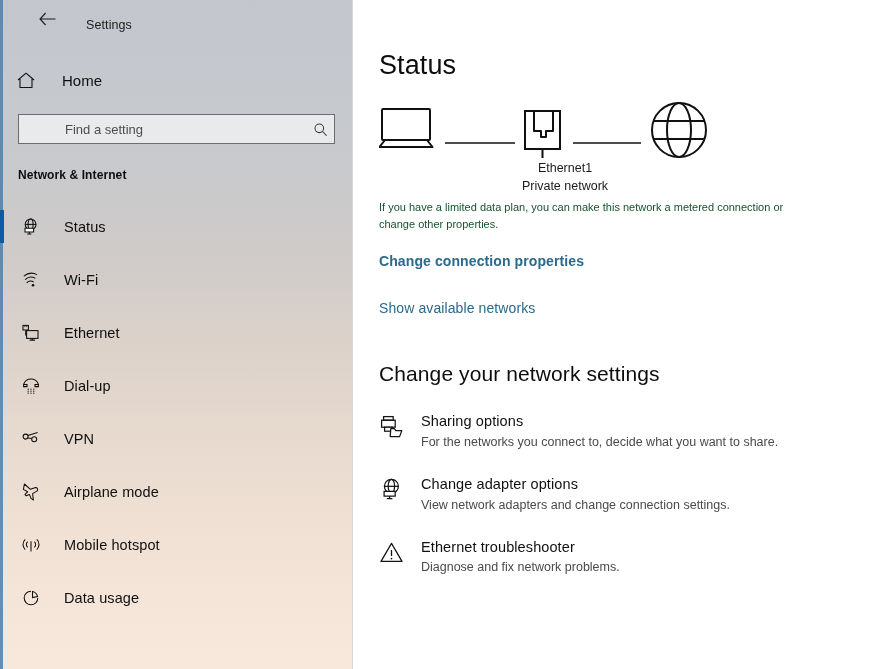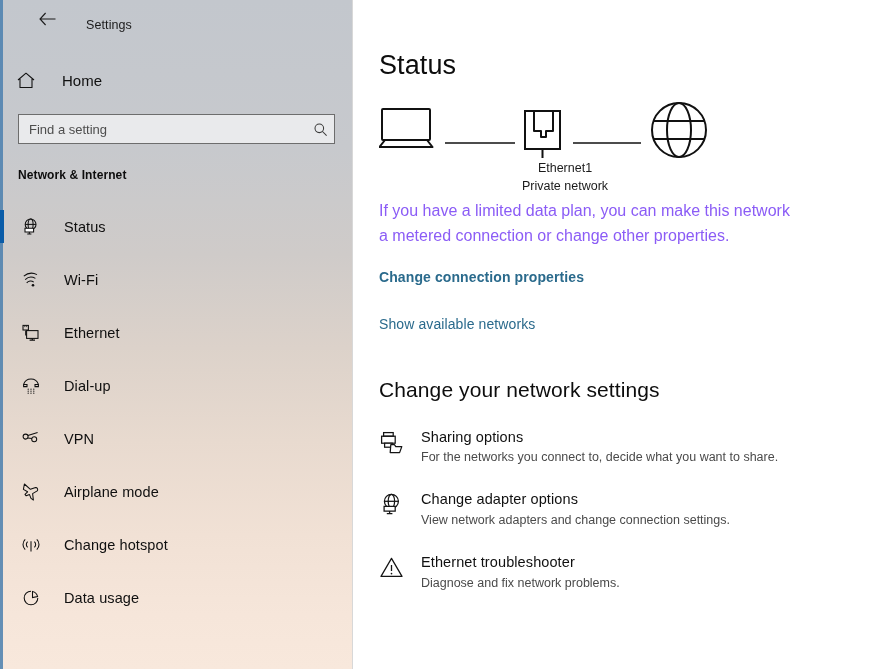--- a/index.html
+++ b/index.html
@@ -84,20 +84,21 @@
   }
 
   .search-wrap {
     margin: 14px 17px 0 18px;
     height: 30px;
     background: #e9eaec;
     border: 1px solid #6d6d6d;
     display: flex;
     align-items: center;
     position: relative;
+    padding-left: 36px;
   }
   .search-input {
     flex: 1;
     border: none;
     outline: none;
     background: transparent;
     font-family: "Liberation Sans", sans-serif;
     font-size: 13px;
     color: #2b2b2b;
     padding: 0 8px 0 10px;
@@ -187,22 +188,22 @@
   }
 
   .conn-title {
     margin-top: 34px;
     font-size: 19px;
     color: #0d0d0d;
     letter-spacing: .1px;
   }
   .conn-desc {
     margin-top: 6px;
-    font-size: 16px;
-    color: #8b5cf6;
+    font-size: 11px;
+    color: #14532d;
     line-height: 1.55;
     max-width: 415px;
   }
 
   .link {
     display: inline-block;
     font-size: 14px;
     color: #2a6a8c;
     text-decoration: none;
     cursor: pointer;
@@ -378,21 +379,21 @@
 
         <span class="nav-ico">
           <svg width="20" height="20" viewBox="0 0 20 20">
             <path d="M4.2 4.4 A7 7 0 0 0 4.2 14.6" fill="none" stroke="#0f0f0f" stroke-width="1.05"></path>
             <path d="M6.6 6.6 A4 4 0 0 0 6.6 12.4" fill="none" stroke="#0f0f0f" stroke-width="1.05"></path>
             <path d="M15.8 4.4 A7 7 0 0 1 15.8 14.6" fill="none" stroke="#0f0f0f" stroke-width="1.05"></path>
             <path d="M13.4 6.6 A4 4 0 0 1 13.4 12.4" fill="none" stroke="#0f0f0f" stroke-width="1.05"></path>
             <path d="M10 6.2 V16.4" stroke="#0f0f0f" stroke-width="1.05" fill="none"></path>
           </svg>
         </span>
-        <span class="nav-label">Change hotspot</span>
+        <span class="nav-label">Mobile hotspot</span>
       </div>
 
       <div class="nav-item">
 
         <span class="nav-ico">
           <svg width="20" height="20" viewBox="0 0 20 20">
             <path d="M10 3.2 A6.8 6.8 0 1 0 16.8 10" fill="none" stroke="#0f0f0f" stroke-width="1.05"></path>
             <path d="M11.5 3.4 A6.8 6.8 0 0 1 16.6 8.5 L11.5 9.6 Z" fill="none" stroke="#0f0f0f" stroke-width="1.05"></path>
           </svg>
         </span>

